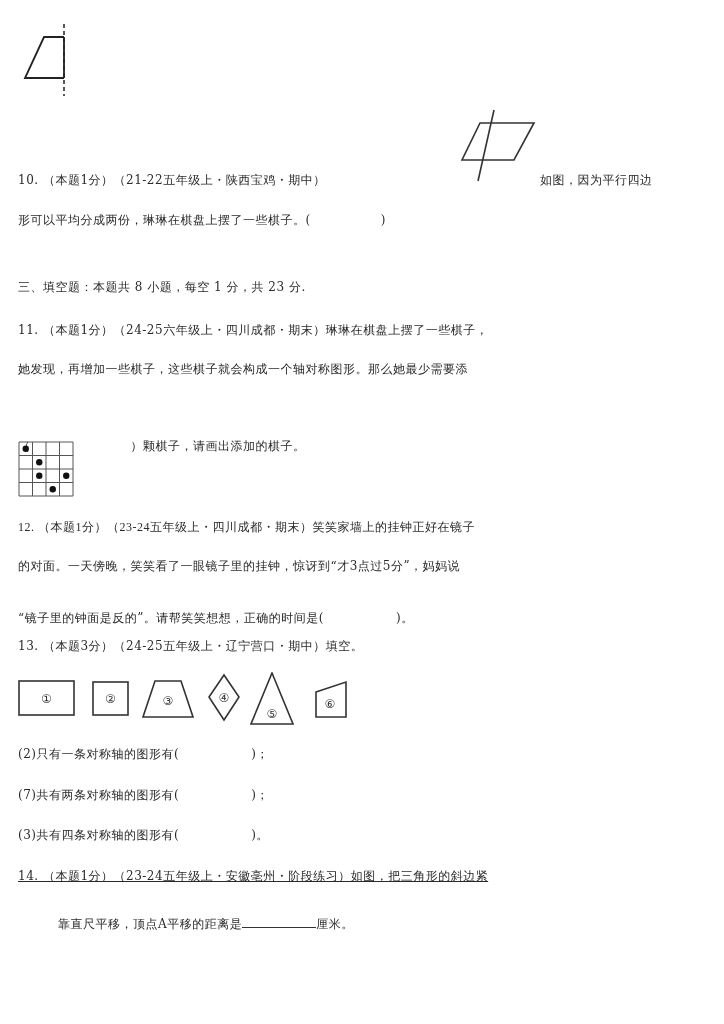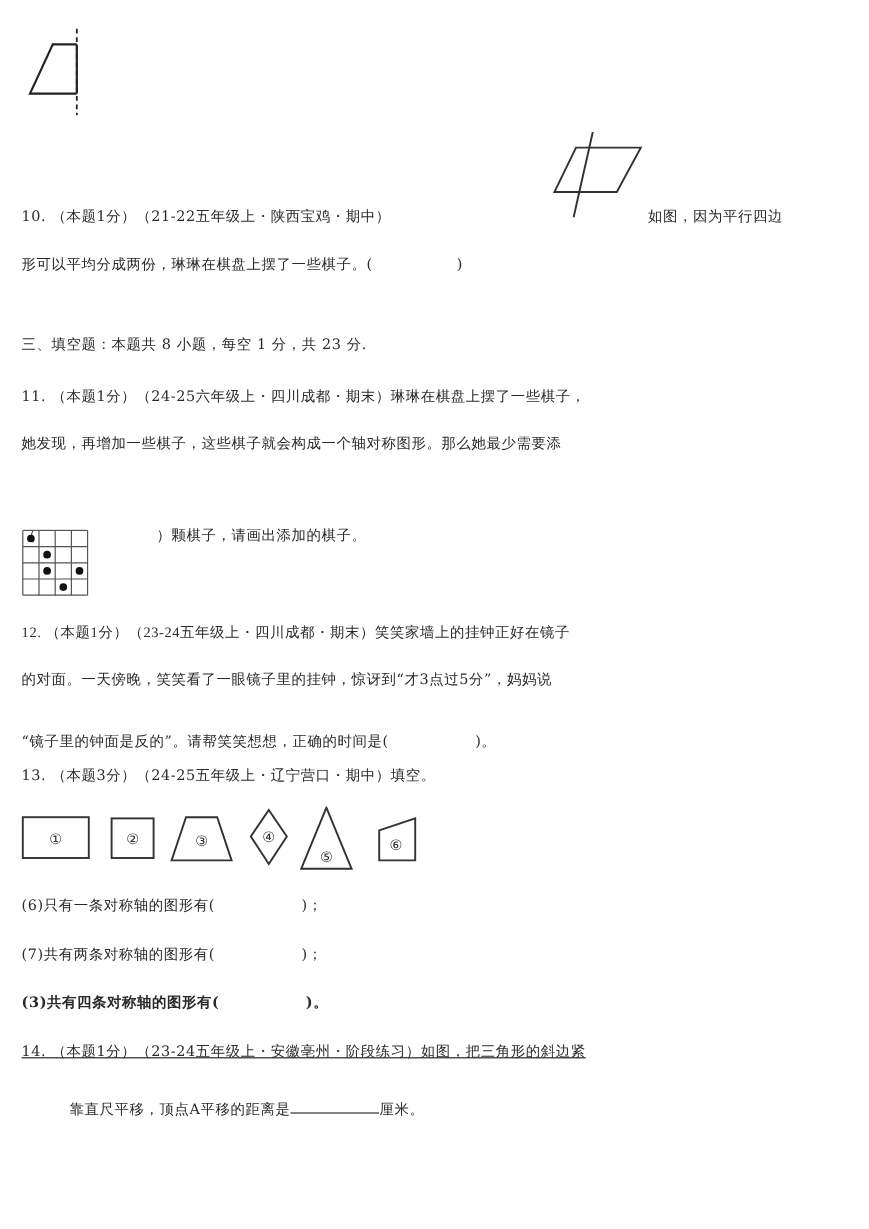--- a/index.html
+++ b/index.html
@@ -132,25 +132,25 @@
     </g>
 
     <g>
       <polygon points="302,20 332,10 332,45 302,45" fill="none" stroke="#333" stroke-width="1.6"></polygon>
       <text id="lbl5" class="circ-label" x="316" y="36" text-anchor="middle">⑥</text>
     </g>
   </svg>
 </div>
 
 <div class="line" style="top:744px;">
-  <span>(6)只有一条对称轴的图形有(</span><span class="blank-paren" style="width:72px;"></span><span>)；</span>
+  <span>(2)只有一条对称轴的图形有(</span><span class="blank-paren" style="width:72px;"></span><span>)；</span>
 </div>
 <div class="line" style="top:785px;">
   <span>(7)共有两条对称轴的图形有(</span><span class="blank-paren" style="width:72px;"></span><span>)；</span>
 </div>
-<div class="line" style="top:825px;font-weight:bold;">
+<div class="line" style="top:825px;">
   <span>(3)共有四条对称轴的图形有(</span><span class="blank-paren" style="width:72px;"></span><span>)。</span>
 </div>
 
 <div class="line" style="top:866px;text-decoration:underline;">14. （本题1分）（23-24五年级上・安徽亳州・阶段练习）如图，把三角形的斜边紧</div>
 <div class="line" style="top:913px;margin-left:40px;">
   <span>靠直尺平移，顶点A平移的距离是</span><span class="underline-blank"></span><span>厘米。</span>
 </div>
 
 </body></html>

